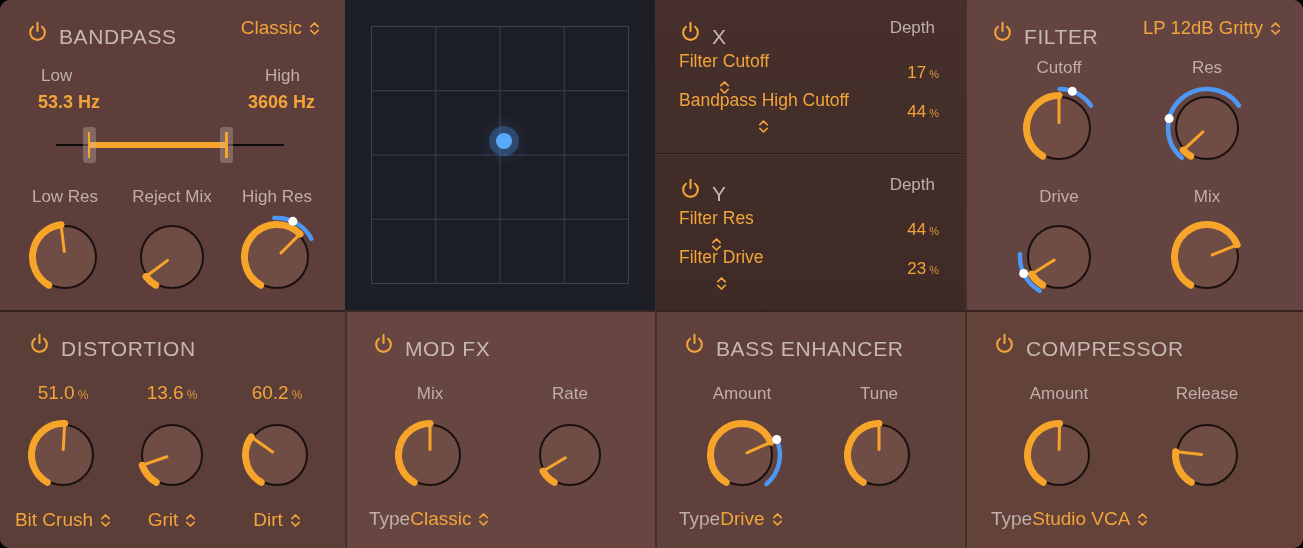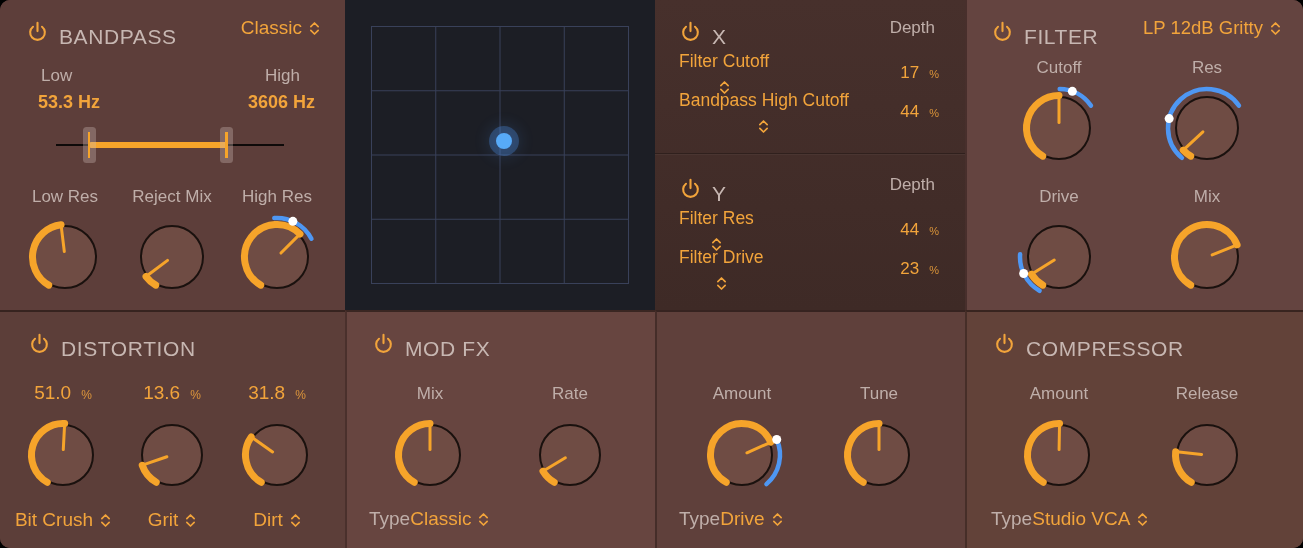--- a/index.html
+++ b/index.html
@@ -51,21 +51,21 @@
   
   .grid{position:absolute;left:26px;top:26px;width:258px;height:258px;cursor:crosshair;}
   .grid svg{position:absolute;inset:0;width:258px;height:258px;}
   .pad-dot{position:absolute;width:16px;height:16px;border-radius:50%;background:var(--pad-dot);
     box-shadow:0 0 0 7px rgba(80,150,240,.30),0 0 14px 10px rgba(80,150,240,.12);cursor:grab;}
 
   
   .xy-depth{position:absolute;right:30px;color:var(--label-gray);font-size:17px;font-weight:500;}
   .xy-row{position:absolute;left:24px;right:26px;height:26px;display:flex;align-items:center;justify-content:space-between;}
   .xy-target{display:flex;align-items:center;gap:8px;color:var(--orange);font-size:17.5px;font-weight:500;cursor:pointer;white-space:nowrap;flex-direction:column;}
-  .pctval{display:flex;align-items:baseline;gap:10px;color:var(--orange);font-size:17px;font-weight:500;cursor:ns-resize;}
+  .pctval{display:flex;align-items:baseline;gap:3px;color:var(--orange);font-size:17px;font-weight:500;cursor:ns-resize;}
   .pct{font-size:11px;opacity:.85;}
   .xy-div{position:absolute;left:0;right:0;top:153px;height:1px;background:rgba(0,0,0,.28);box-shadow:0 1px 0 rgba(255,255,255,.04);}
 
   
   .dval{position:absolute;width:110px;text-align:center;font-size:19px;font-weight:500;top:70px;cursor:ns-resize;}
   .dval .pct{font-size:12px;}
   .ddrop{position:absolute;top:197px;width:130px;display:flex;justify-content:center;font-size:19px;font-weight:500;}
 
   .typerow{position:absolute;top:196px;display:flex;align-items:center;font-size:19px;font-weight:500;}
   .typerow .tlabel{color:var(--label-gray);}
@@ -290,21 +290,21 @@
     </div>
     <span class="dval pctval" style="left:8px;justify-content:center;">
       <span>51.0</span>
         <span class="pct">%</span>
     </span>
     <span class="dval pctval" style="left:117px;justify-content:center;">
       <span>13.6</span>
         <span class="pct">%</span>
     </span>
     <span class="dval pctval" style="left:222px;justify-content:center;">
-      <span>31.8</span>
+      <span>60.2</span>
         <span class="pct">%</span>
     </span>
     <div class="knob" style="left:8px;top:88px;">
         <svg viewBox="0 0 110 110">
           <circle cx="55" cy="55" r="30" fill="var(--knob-fill)" stroke="var(--knob-edge)" stroke-width="2"></circle>
           <path d="M39.25 82.28 A31.5 31.5 0 0 1 56.65 23.54" fill="none" stroke="var(--arc-orange)" stroke-width="7" stroke-linecap="round"></path>
           <line x1="55.2826141637119" y1="49.6074005123253" x2="56.47587396605102" y2="26.838647119921017" stroke="var(--arc-orange)" stroke-width="3" stroke-linecap="round"></line>
         </svg>
       </div>
     <div class="knob" style="left:117px;top:88px;">
@@ -382,20 +382,29 @@
         <span>Classic</span>
         <svg class="chev" viewBox="0 0 12 16">
             <polyline points="2,6 6,2 10,6"></polyline>
             <polyline points="2,10 6,14 10,10"></polyline>
           </svg>
       </span>
     </div>
   </section>
 
   <section class="panel p-bass row2">
+    <div class="hdr" style="left:26px;">
+      <button class="pwr">
+        <svg viewBox="0 0 20 20">
+            <path d="M14.31 5.48 A7 7 0 1 1 5.69 5.48"></path>
+            <path d="M10 1.8 L10 9.6"></path>
+          </svg>
+      </button>
+      <span class="title">BASS ENHANCER</span>
+    </div>
     <span class="klabel" style="left:30px;top:72px;">Amount</span>
     <span class="klabel" style="left:167px;top:72px;">Tune</span>
     <div class="knob" style="left:30px;top:88px;">
         <svg viewBox="0 0 110 110">
           <circle cx="55" cy="55" r="30" fill="var(--knob-fill)" stroke="var(--knob-edge)" stroke-width="2"></circle>
           <path d="M39.25 82.28 A31.5 31.5 0 1 1 83.78 42.19" fill="none" stroke="var(--arc-orange)" stroke-width="7" stroke-linecap="round"></path>
           <line x1="59.933145471270045" y1="52.80362212739068" x2="80.76198190552134" y2="43.53002666526243" stroke="var(--arc-orange)" stroke-width="3" stroke-linecap="round"></line>
           <path d="M89.71 39.54 A38 38 0 0 1 79.43 84.11" fill="none" stroke="var(--mod-blue)" stroke-width="4.5" stroke-linecap="round"></path>
           <circle cx="89.71472739041883" cy="39.54400756311959" r="4.5" fill="#ffffff"></circle>
         </svg>

